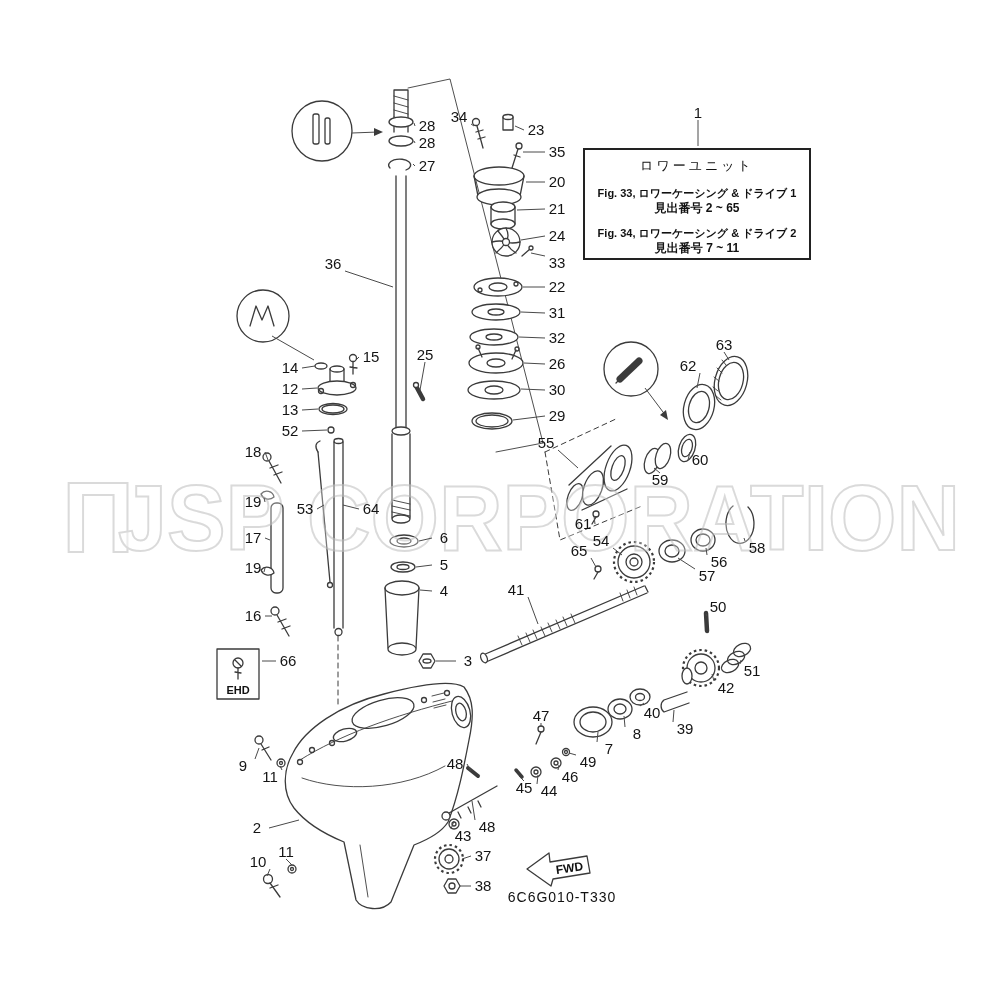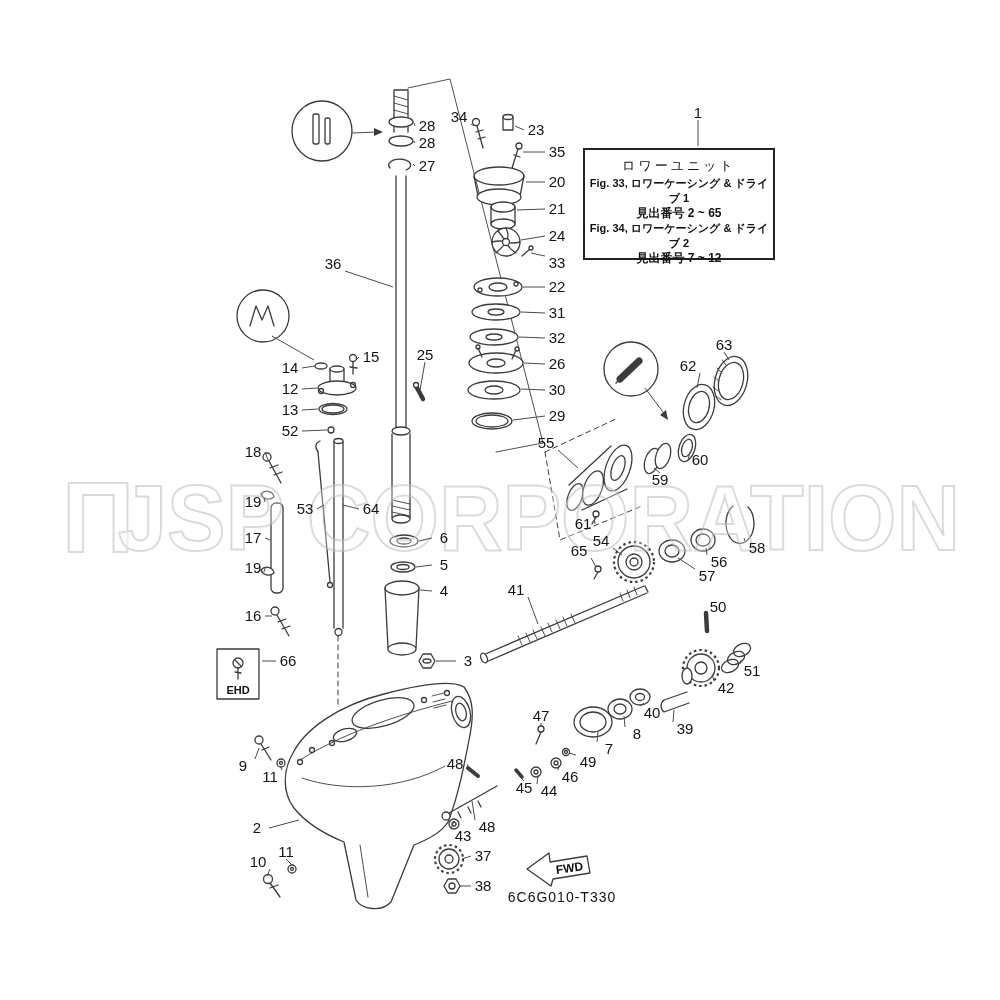--- a/index.html
+++ b/index.html
@@ -8,25 +8,25 @@
   svg{position:absolute;left:0;top:0;}
   .ln{fill:none;stroke:#3b3b3b;stroke-width:1.3;stroke-linecap:round;stroke-linejoin:round;}
   .fw{fill:#ffffff;stroke:#3b3b3b;stroke-width:1.3;stroke-linejoin:round;}
   .thin{stroke-width:0.9;}
   .dash{stroke-dasharray:5 4;stroke-width:1;}
   .leader{stroke:#4a4a4a;stroke-width:1;fill:none;}
   .callout-text{font:15px "Liberation Sans",sans-serif;fill:#141414;}
   .teeth{fill:none;stroke:#3b3b3b;stroke-width:2.2;stroke-dasharray:2.5 3;}
   .wm{font-family:"Liberation Sans",sans-serif;font-weight:bold;
       fill:rgba(255,255,255,0.5);stroke:#c3c3c3;stroke-width:2;}
-  .info-box{position:absolute;left:583px;top:148px;width:192px;height:112px;
+  .info-box{position:absolute;left:583px;top:148px;width:228px;height:112px;
             border:2px solid #222;background:#fff;text-align:center;box-sizing:border-box;
             padding-top:7px;z-index:5;}
   .info-line-big{font-size:13px;letter-spacing:3px;color:#111;line-height:18px;}
-  .info-line-fig{font-size:11px;font-weight:bold;color:#111;line-height:15px;margin-top:1px;}
+  .info-line-fig{font-size:11px;font-weight:bold;color:#111;line-height:15px;margin-top:11px;}
   .info-line-sub{font-size:12px;font-weight:bold;color:#111;line-height:14px;}
 </style>
 </head>
 <body>
 
 <div class="stage">
 
   <svg width="1000" height="1000" viewBox="0 0 1000 1000">
 
     <g>
@@ -524,16 +524,16 @@
         <line x1="471" y1="886" x2="460" y2="886" class="leader"></line>
         <text x="483" y="891" text-anchor="middle" class="callout-text">38</text>
       </g>
   </svg>
 
   <div class="info-box">
     <div class="info-line-big">ロワーユニット</div>
     <div class="info-line-fig">Fig. 33, ロワーケーシング &amp; ドライブ 1</div>
     <div class="info-line-sub">見出番号 2 ~ 65</div>
     <div class="info-line-fig">Fig. 34, ロワーケーシング &amp; ドライブ 2</div>
-    <div class="info-line-sub">見出番号 7 ~ 12</div>
+    <div class="info-line-sub">見出番号 7 ~ 11</div>
   </div>
 
 </div>
 
 </body></html>

